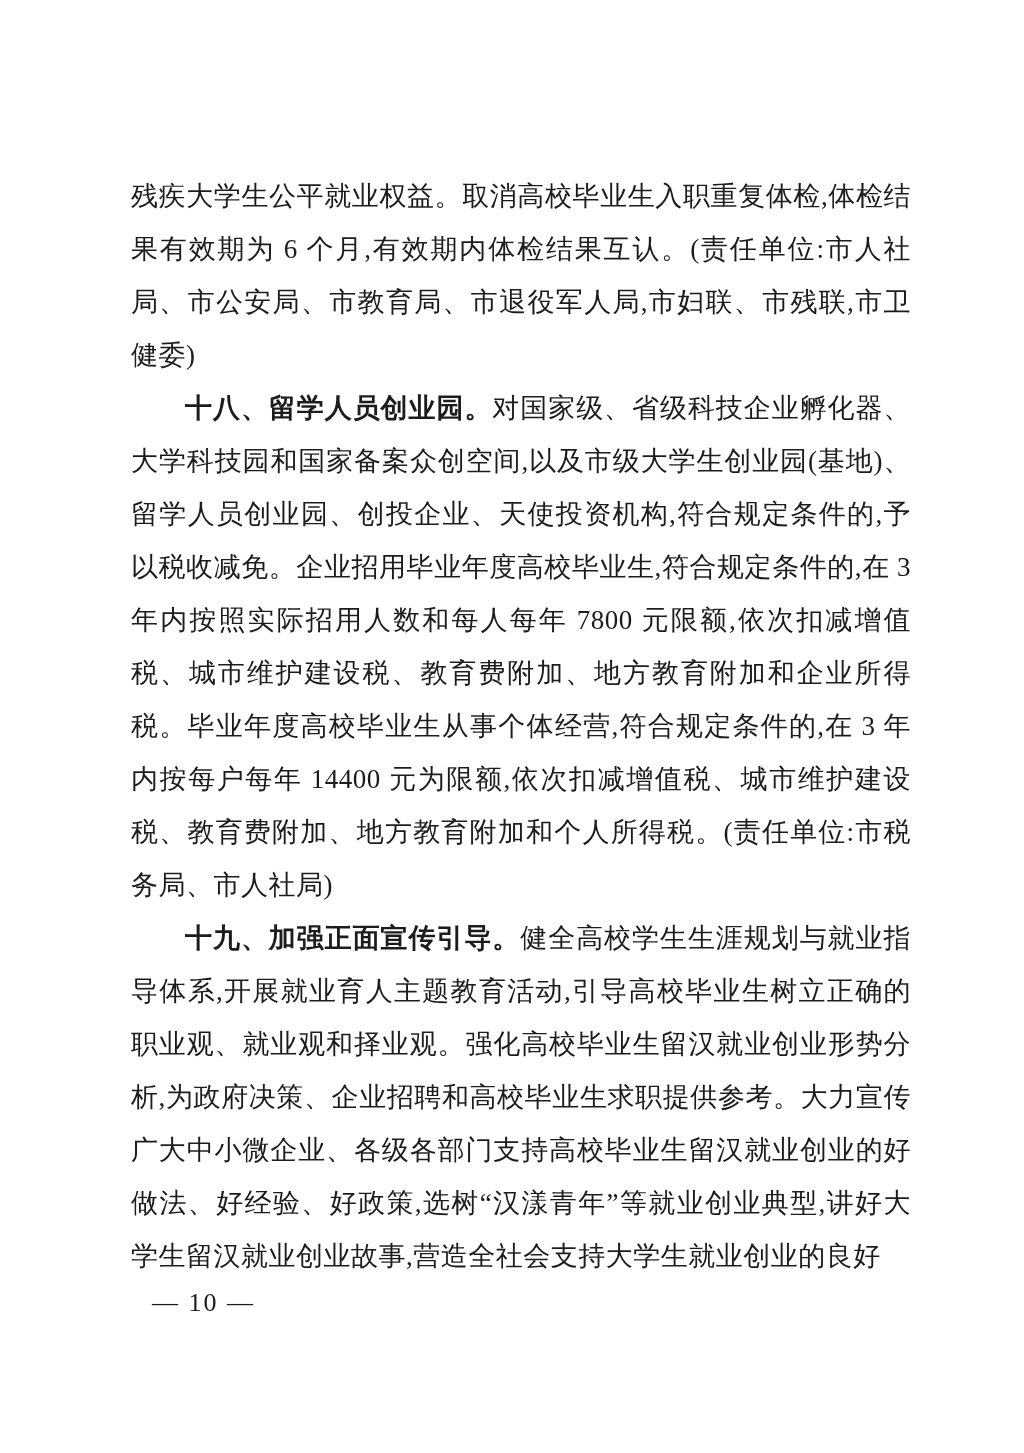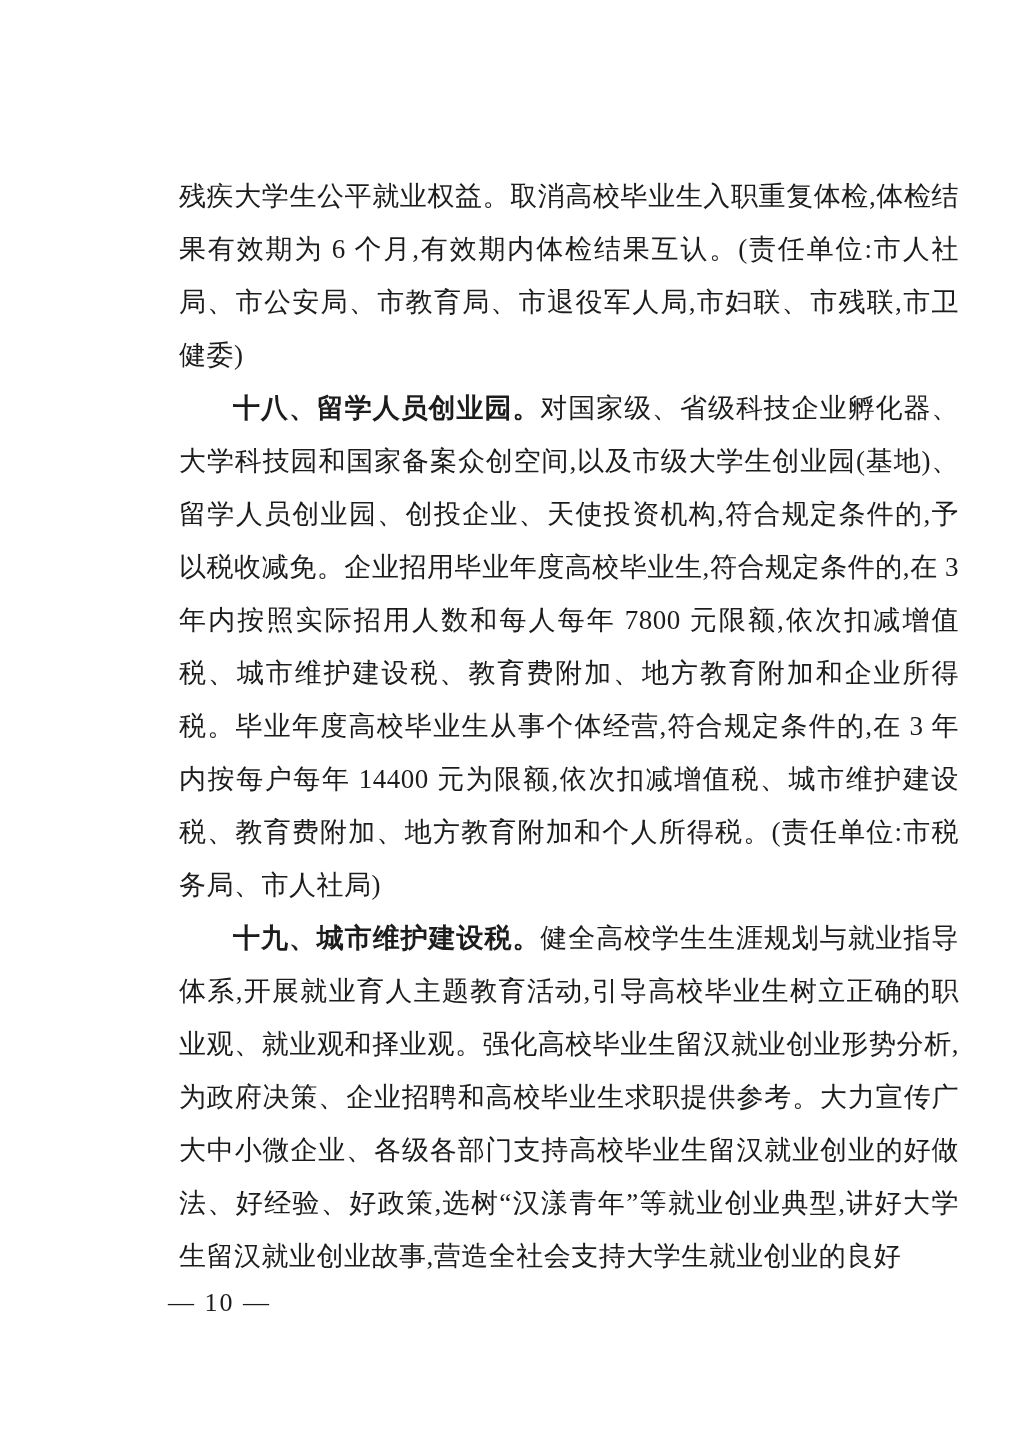--- a/index.html
+++ b/index.html
@@ -19,52 +19,51 @@
   .doc-body {
     position: absolute;
     left: 131px;
     top: 170px;
     width: 780px;
     font-size: 27px;
     line-height: 53px;
     text-align: justify;
     text-justify: inter-character;
     letter-spacing: 0.5px;
-    margin-left: 48px;
   }
   .para {
     margin: 0;
     padding: 0;
   }
   .para.indent {
     text-indent: 2em;
   }
   .section-lead {
     font-family: "Liberation Sans", sans-serif;
     font-weight: 700;
     letter-spacing: 0.5px;
   }
   .page-footer {
     position: absolute;
-    left: 168px;
+    left: 152px;
     top: 1278px;
     font-size: 26px;
     line-height: 50px;
     letter-spacing: 2px;
     font-family: "Liberation Serif", serif;
   }
 </style>
 </head>
 <body>
 
 <div class="page" style="background: rgb(255, 255, 255); color: rgb(28, 28, 28);">
   <div class="doc-body">
 
     <p class="para"><span>残疾大学生公平就业权益。取消高校毕业生入职重复体检,体检结果有效期为 6 个月,有效期内体检结果互认。(责任单位:市人社局、市公安局、市教育局、市退役军人局,市妇联、市残联,市卫健委)</span></p>
 
     <p class="para indent"><b class="section-lead">十八、留学人员创业园。</b><span>对国家级、省级科技企业孵化器、大学科技园和国家备案众创空间,以及市级大学生创业园(基地)、留学人员创业园、创投企业、天使投资机构,符合规定条件的,予以税收减免。企业招用毕业年度高校毕业生,符合规定条件的,在 3 年内按照实际招用人数和每人每年 7800 元限额,依次扣减增值税、城市维护建设税、教育费附加、地方教育附加和企业所得税。毕业年度高校毕业生从事个体经营,符合规定条件的,在 3 年内按每户每年 14400 元为限额,依次扣减增值税、城市维护建设税、教育费附加、地方教育附加和个人所得税。(责任单位:市税务局、市人社局)</span></p>
 
-    <p class="para indent"><b class="section-lead">十九、城市维护建设税。</b><span>健全高校学生生涯规划与就业指导体系,开展就业育人主题教育活动,引导高校毕业生树立正确的职业观、就业观和择业观。强化高校毕业生留汉就业创业形势分析,为政府决策、企业招聘和高校毕业生求职提供参考。大力宣传广大中小微企业、各级各部门支持高校毕业生留汉就业创业的好做法、好经验、好政策,选树“汉漾青年”等就业创业典型,讲好大学生留汉就业创业故事,营造全社会支持大学生就业创业的良好</span></p>
+    <p class="para indent"><b class="section-lead">十九、加强正面宣传引导。</b><span>健全高校学生生涯规划与就业指导体系,开展就业育人主题教育活动,引导高校毕业生树立正确的职业观、就业观和择业观。强化高校毕业生留汉就业创业形势分析,为政府决策、企业招聘和高校毕业生求职提供参考。大力宣传广大中小微企业、各级各部门支持高校毕业生留汉就业创业的好做法、好经验、好政策,选树“汉漾青年”等就业创业典型,讲好大学生留汉就业创业故事,营造全社会支持大学生就业创业的良好</span></p>
 
   </div>
 
   <div class="page-footer">— 10 —</div>
 </div>
 
 </body></html>

